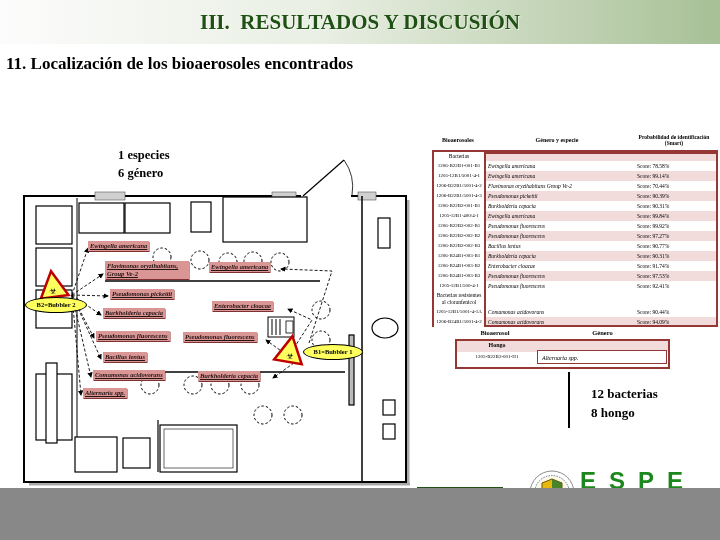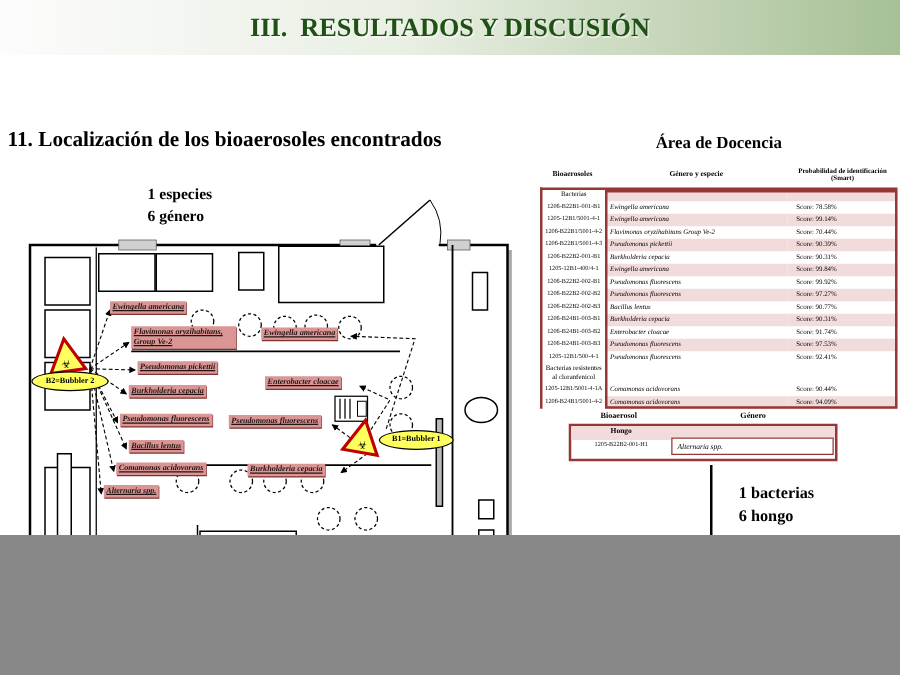--- a/index.html
+++ b/index.html
@@ -1,26 +1,26 @@
 <!DOCTYPE html>
 <html><head>
 <meta charset="utf-8">
 <style>
   html,body{margin:0;padding:0;background:#888;}
-  .slide{position:relative;width:720px;height:428px;background:#fff;overflow:hidden;
+  .slide{position:relative;width:720px;height:488px;background:#fff;overflow:hidden;
          font-family:"Liberation Serif",serif;color:#000;}
   .abs{position:absolute;}
 
   
   .header{left:0;top:0;width:720px;height:44px;
           background:linear-gradient(90deg,#fcfcfc 0%,#e9efe3 45%,#a7c096 100%);
           display:flex;align-items:center;justify-content:center;}
   .header .title{font-size:21px;font-weight:bold;color:#1f5014;white-space:pre;
                  text-shadow:1px 1px 0 rgba(255,255,255,.55);}
-  .subtitle{left:6px;top:54px;font-size:17px;font-weight:bold;margin-top:48px;}
+  .subtitle{left:6px;top:54px;font-size:17px;font-weight:bold;}
 
   .area-title{left:440px;top:106px;width:270px;text-align:center;font-size:13.5px;font-weight:bold;}
   .left-summary{left:118px;top:146px;font-size:12.5px;font-weight:bold;line-height:1.45;}
   .right-summary{left:591px;top:385px;font-size:13px;font-weight:bold;line-height:1.45;}
   .vline{left:568px;top:372px;width:2px;height:56px;background:#000;}
 
   
   .t1{left:432px;top:130px;width:286px;}
   .t1-head{display:flex;height:20px;font-weight:bold;}
   .t1-head div{display:flex;align-items:center;justify-content:center;text-align:center;line-height:1.15;}
@@ -80,21 +80,20 @@
 </head>
 <body>
 
 <div class="slide">
 
   <div class="abs header">
     <span class="title">III.  RESULTADOS Y DISCUSIÓN</span>
   </div>
   <div class="abs subtitle">11. Localización de los bioaerosoles encontrados</div>
 
-  <div class="abs area-title">Área de Docencia</div>
 
   <div class="abs left-summary">
     <div>1 especies</div>
     <div>6 género</div>
   </div>
 
   <div class="abs plan">
     <svg width="390" height="340" viewBox="0 0 390 340">
       <defs>
         <marker id="arw" markerWidth="6" markerHeight="6" refX="5" refY="3" orient="auto">
@@ -316,34 +315,35 @@
     <div class="t2-body">
       <div class="t2-pink"></div>
       <div class="t2-cat">Hongo</div>
       <div class="t2-code">1205-B22B2-001-H1</div>
       <div class="t2-species">Alternaria spp.</div>
     </div>
   </div>
 
   <div class="abs vline"></div>
   <div class="abs right-summary">
-    <div>1 bacterias</div>
-    <div>6 hongo</div>
+    <div>12 bacterias</div>
+    <div>8 hongo</div>
   </div>
 
   <div class="abs stripe-green"></div>
   <div class="abs stripe-red"></div>
   <div class="abs stripe-dgreen"></div>
   <div class="abs grad-band"></div>
 
   <div class="abs logo-panel">
     <svg class="crest" width="48" height="48" viewBox="0 0 48 48">
       <circle cx="24" cy="24" r="22" fill="#fff" stroke="#8a8a8a" stroke-width="1"></circle>
       <circle cx="24" cy="24" r="17.5" fill="#fdf8e6" stroke="#3a5a9a" stroke-width="0.8" stroke-dasharray="1.5 1.2"></circle>
       <path d="M24,10 L34,14 L34,27 Q34,35 24,39 Q14,35 14,27 L14,14 Z" fill="#e8b810" stroke="#6b5200" stroke-width="1"></path>
       <path d="M24,10 L34,14 L34,27 Q34,35 24,39 Z" fill="#2d7a2d" opacity="0.85"></path>
       <circle cx="20" cy="22" r="3" fill="#c03030"></circle>
     </svg>
+    <div class="espe-word">ESPE</div>
     <div class="espe-school">ESCUELA POLITÉCNICA DEL EJÉRCITO</div>
     <div class="espe-motto">CAMINO A LA EXCELENCIA</div>
   </div>
 
 </div>
 
 </body></html>

